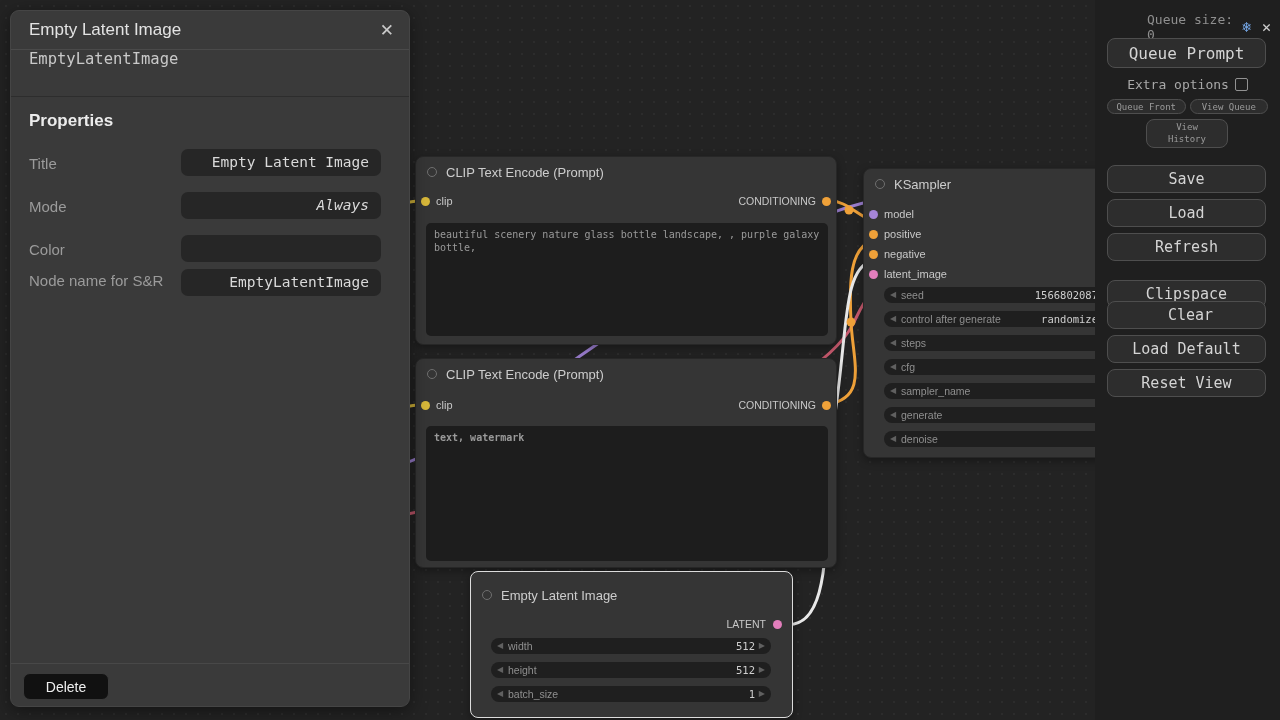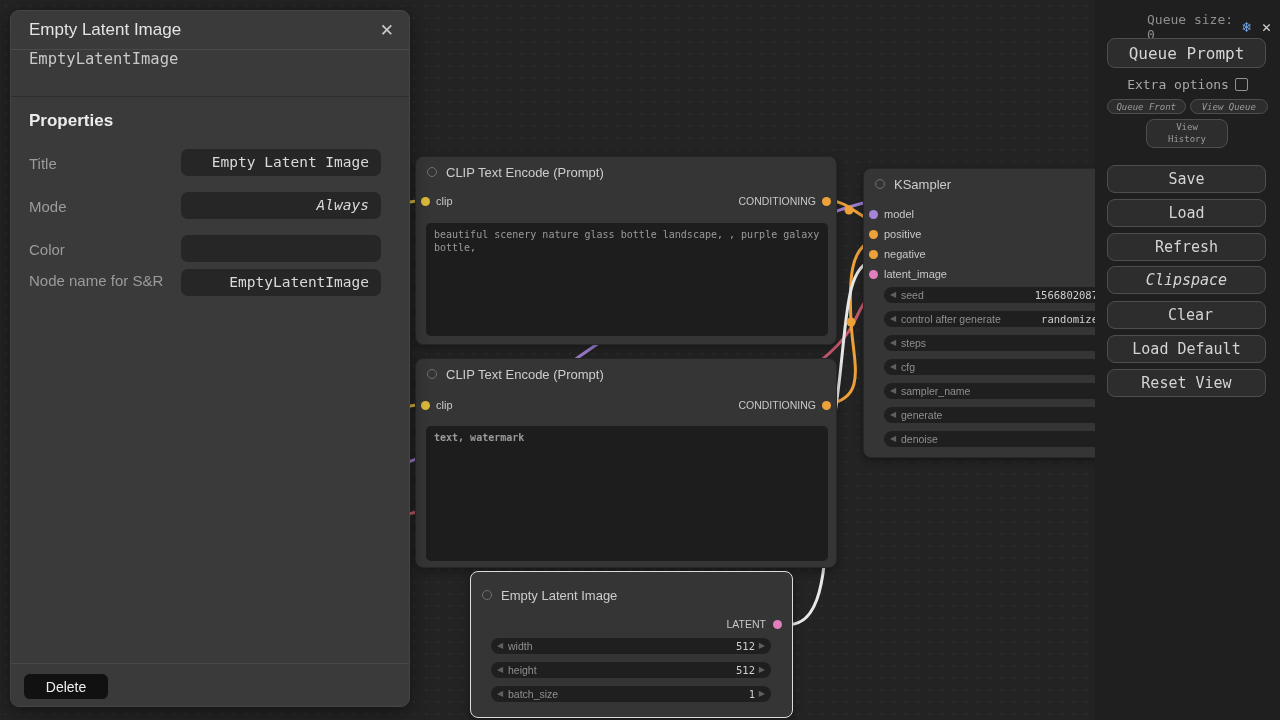--- a/index.html
+++ b/index.html
@@ -41,21 +41,21 @@
   .mclose{color:#cfcfcf;font-size:15px;}
   .mbtn{position:absolute;background:#2d2d2d;border:1px solid #4e4e4e;border-radius:8px;color:#d4d4d4;
     display:flex;align-items:center;justify-content:center;text-align:center;
     font:15px "DejaVu Sans Mono",monospace;box-sizing:border-box;}
   .mbtn.big{left:12px;width:159px;height:28px;}
   .mbtn.small{height:15px;font-size:9px;color:#9b9b9b;border-radius:8px;}
   .extras{position:absolute;left:0;right:0;top:77px;display:flex;align-items:center;justify-content:center;gap:6px;
     font:13px "DejaVu Sans Mono",monospace;color:#a8a8a8;}
   .chk{width:11px;height:11px;border:1px solid #929292;border-radius:2px;background:transparent;display:inline-block;}
   .smallrow{position:absolute;left:12px;right:12px;top:99px;display:flex;gap:4px;}
-  .smallrow .mbtn{position:static;flex:1;font-style:italic;}
+  .smallrow .mbtn{position:static;flex:1;}
   
   .dialog{position:absolute;left:10px;top:10px;width:400px;height:697px;background:#3a3a3a;
     border:1px solid #454545;border-radius:9px;z-index:5;box-shadow:0 4px 18px rgba(0,0,0,.45);box-sizing:border-box;}
   .dtitlebar{position:absolute;left:0;right:0;top:0;height:39px;border-bottom:1px solid #4a4a4a;
     display:flex;align-items:center;padding:0 15px 0 18px;box-sizing:border-box;}
   .dtitle{flex:1;font:17px "Liberation Sans",sans-serif;color:#e3e3e3;}
   .dclose{font-size:17px;color:#c9c9c9;}
   .dsubtitle{position:absolute;left:0;right:0;top:39px;height:47px;line-height:47px;padding-left:18px;
     font:15.5px "DejaVu Sans Mono",monospace;color:#c9c9c9;border-bottom:1px solid #2d2d2d;box-sizing:border-box;}
   .dprops{position:absolute;left:18px;top:100px;font:bold 17px "Liberation Sans",sans-serif;color:#ececec;}
@@ -207,21 +207,21 @@
       <span class="chk"></span>
     </div>
     <div class="smallrow">
       <div class="mbtn small">Queue Front</div>
       <div class="mbtn small">View Queue</div>
     </div>
     <div class="mbtn small" style="left:51px;top:119px;width:82px;height:29px;line-height:1.25;padding:0 14px;">View History</div>
     <div class="mbtn big" style="top:165px;">Save</div>
     <div class="mbtn big" style="top:199px;">Load</div>
     <div class="mbtn big" style="top:233px;">Refresh</div>
-    <div class="mbtn big" style="top:266px;font-style:italic;">Clipspace</div>
+    <div class="mbtn big" style="top:280px;">Clipspace</div>
     <div class="mbtn big" style="top:301px;padding-left:8px;">Clear</div>
     <div class="mbtn big" style="top:335px;">Load Default</div>
     <div class="mbtn big" style="top:369px;">Reset View</div>
   </div>
 
   <div class="dialog">
     <div class="dtitlebar">
       <span class="dtitle">Empty Latent Image</span>
       <span class="dclose">✕</span>
     </div>

